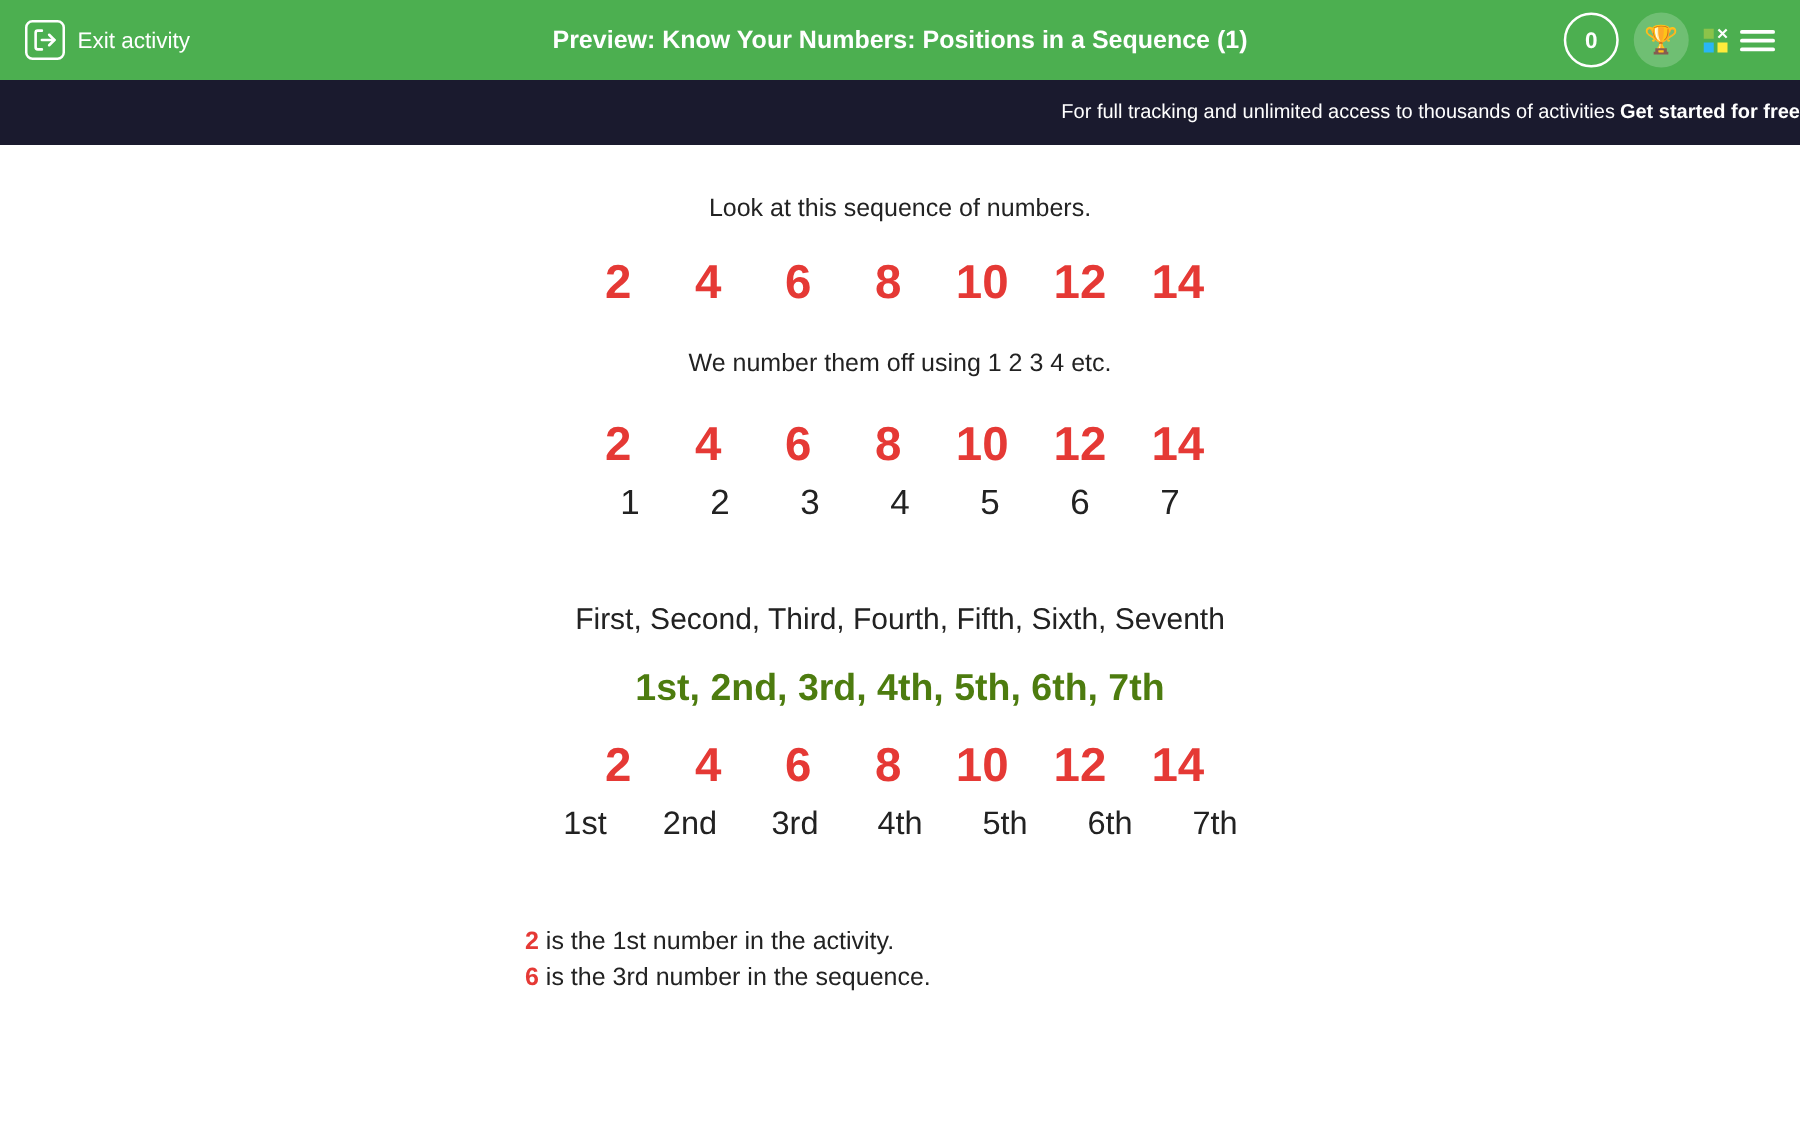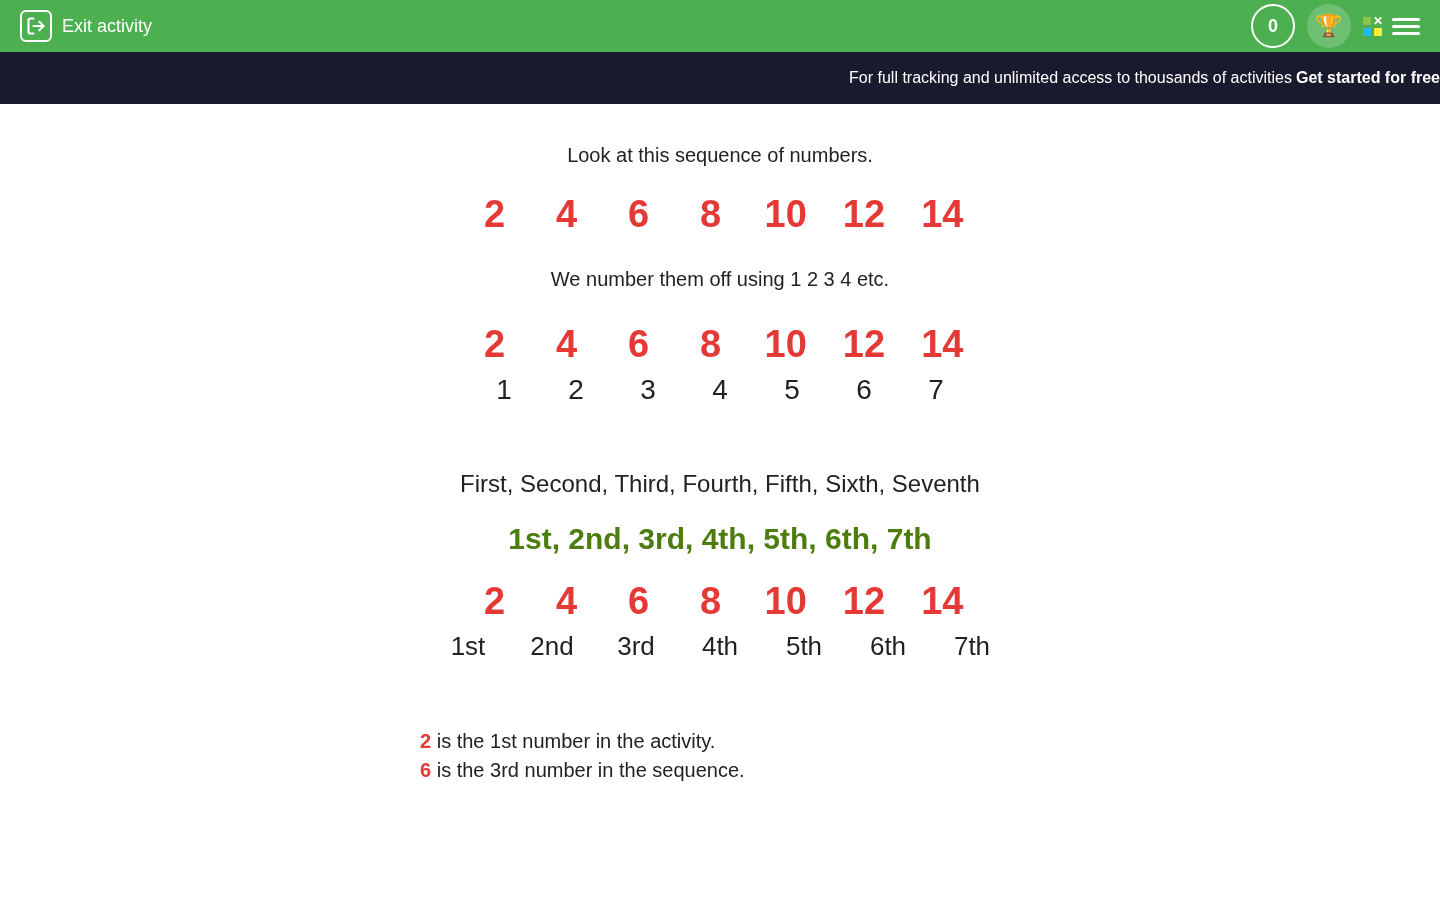--- a/index.html
+++ b/index.html
@@ -1,21 +1,21 @@
 <!DOCTYPE html>
 <html><head>
   <meta charset="utf-8">
   <style>
     * { margin: 0; padding: 0; box-sizing: border-box; }
     body { font-family: 'Segoe UI', Arial, sans-serif; background: #fff; width: 1440px; min-height: 900px; }
 
     
     .header {
       background: #4caf50;
-      height: 52px;
+      height: 64px;
       display: flex;
       align-items: center;
       justify-content: space-between;
       padding: 0 20px;
       position: relative;
     }
     .exit-activity {
       display: flex;
       align-items: center;
       gap: 10px;
@@ -240,20 +240,21 @@
     <div class="exit-icon">
       <svg width="20" height="20" viewBox="0 0 24 24" fill="none" stroke="white" stroke-width="2.5" stroke-linecap="round" stroke-linejoin="round">
         <path d="M9 21H5a2 2 0 0 1-2-2V5a2 2 0 0 1 2-2h4"></path>
         <polyline points="16 17 21 12 16 7"></polyline>
         <line x1="21" y1="12" x2="9" y2="12"></line>
       </svg>
     </div>
     <span>Exit activity</span>
   </div>
 
+  <div class="header-title">Preview: Know Your Numbers: Positions in a Sequence (1)</div>
 
   <div class="header-right">
     <div class="score-badge">
       <span>0</span>
     </div>
     <div class="trophy-btn">🏆</div>
     <div class="header-top-right">
       <div class="menu-dots">
         <div class="menu-dot green"></div>
         <div class="menu-dot x">✕</div>

